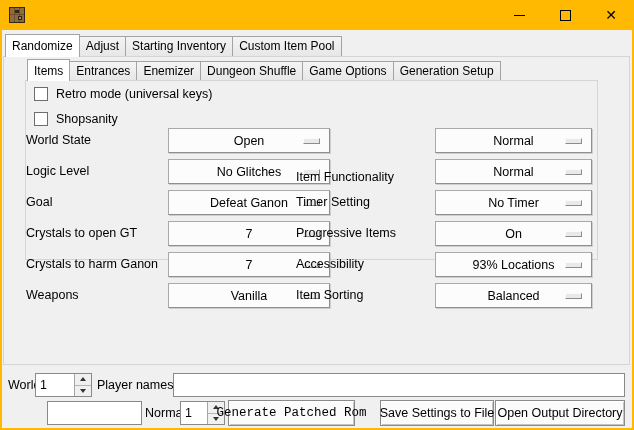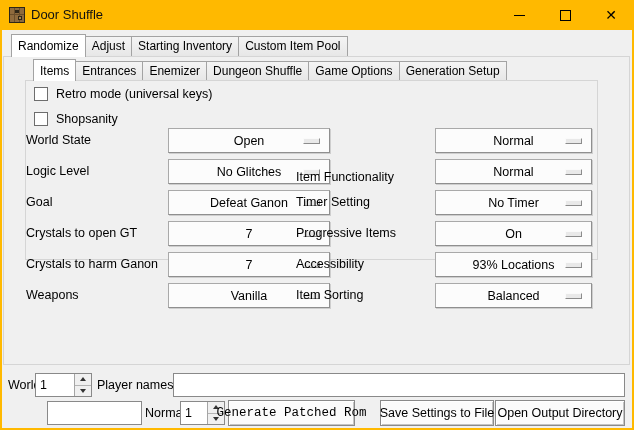--- a/index.html
+++ b/index.html
@@ -14,21 +14,21 @@
   .glyph-min { width:11px; height:0; border-top:1px solid #000; margin-top:1px; }
   .glyph-max { width:9px; height:9px; border:1px solid #000; background:transparent; }
   .glyph-close { font-size:14px; line-height:14px; color:#000; }
   
   .client { position:absolute; left:2px; top:30px; width:630px; height:398px; background:#f0f0f0; }
   
   .tabbar { position:absolute; display:flex; align-items:flex-end; height:23px; z-index:2; }
   .tab { box-sizing:border-box; height:20px; padding:2px 6px 0; margin-left:-1px; font-size:12px;
          background:linear-gradient(#f4f4f4,#e7e7e7); border:1px solid #a3a3a3; border-bottom:none;
          white-space:nowrap; cursor:default; }
-  .tab:first-child { margin-left:8px;text-align:center; }
+  .tab:first-child { margin-left:2px;text-align:center; }
   .tab.active { height:23px; padding-top:4px; margin-bottom:-1px; background:#ffffff; position:relative; z-index:3; }
   .tabbar1 { left:1px; top:3px; }
   .tabbar2 { left:23px; top:28px; height:22px; }
   .tabbar2 .tab { height:19px; }
   .tabbar2 .tab.active { height:22px; }
   
   .pane1 { position:absolute; left:1px; top:26px; width:627px; height:309px; box-sizing:border-box;
            border:1px solid #d5d5d5; background:#f0f0f0; }
   .frame2 { position:absolute; left:23px; top:50px; width:573px; height:180px; box-sizing:border-box;
             border:1px solid #d5d5d5; background:#f0f0f0; }
@@ -74,21 +74,20 @@
     <svg class="app-icon" viewBox="0 0 16 16">
       <rect x="0" y="0" width="16" height="16" fill="#2e2617"></rect>
       <rect x="1" y="1" width="14" height="14" fill="#8f6b3d"></rect>
       <rect x="5" y="1" width="1" height="14" fill="#6b4e2a"></rect>
       <rect x="10" y="1" width="1" height="14" fill="#6b4e2a"></rect>
       <rect x="1" y="7" width="14" height="1" fill="#6b4e2a"></rect>
       <rect x="6" y="3" width="4" height="3" fill="#2e2617"></rect>
       <rect x="9" y="9" width="4" height="4" fill="#2e2617"></rect>
       <rect x="10" y="10" width="2" height="2" fill="#a8854e"></rect>
     </svg>
-    <span class="title-text">Door Shuffle</span>
     <div class="cap-btn cap-min">
       <div class="glyph-min"></div>
     </div>
     <div class="cap-btn cap-max">
       <div class="glyph-max"></div>
     </div>
     <div class="cap-btn cap-close">
       <span class="glyph-close">✕</span>
     </div>
   </div>

